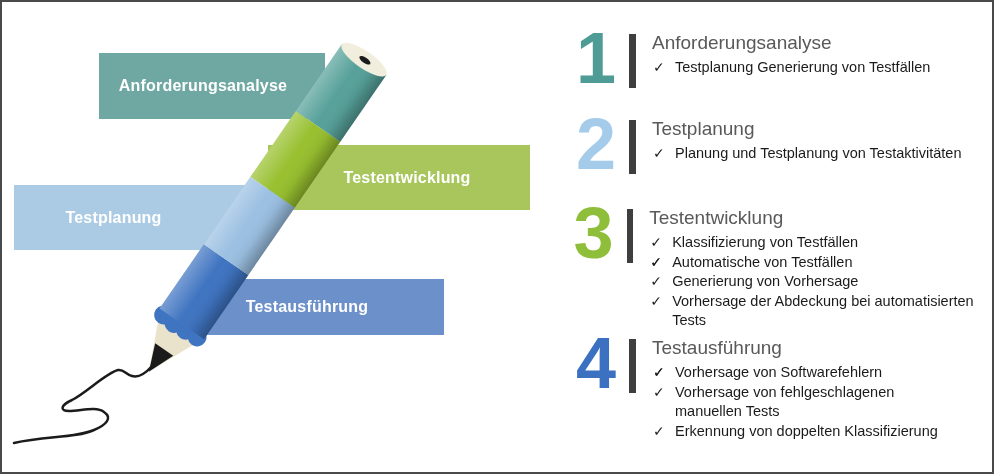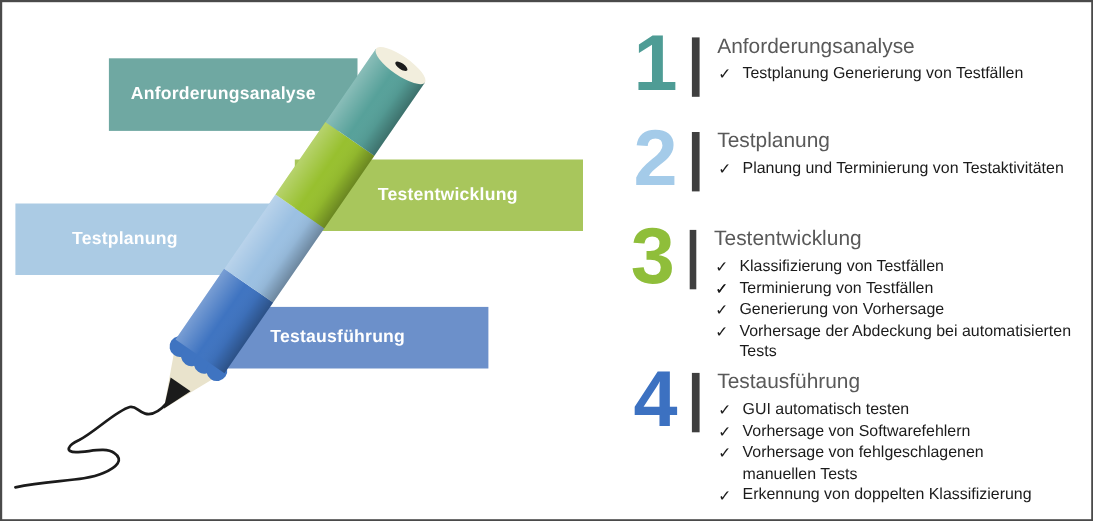--- a/index.html
+++ b/index.html
@@ -132,42 +132,42 @@
   </section>
 
   <section class="step step-2">
     <div class="num" style="color: rgb(164, 203, 233);">2</div>
     <div class="divider"></div>
     <div class="content">
       <h2 class="title">Testplanung</h2>
       <ul class="items">
         <li class="item">
           <span class="chk">✓</span>
-          <span class="txt">Planung und Terminierung von Testaktivitäten</span>
+          <span class="txt">Planung und Testplanung von Testaktivitäten</span>
         </li>
       </ul>
     </div>
   </section>
 
   <section class="step step-3">
     <div class="num" style="color: rgb(143, 190, 58);">3</div>
     <div class="divider"></div>
     <div class="content">
       <h2 class="title">Testentwicklung</h2>
       <ul class="items">
         <li class="item">
           <span class="chk">✓</span>
           <span class="txt">Klassifizierung von Testfällen</span>
         </li>
         <li class="item">
           <span class="chk">✓</span>
         </li>
         <li class="item">
           <span class="chk">✓</span>
-          <span class="txt">Terminierung von Testfällen</span>
+          <span class="txt">Automatische von Testfällen</span>
         </li>
         <li class="item">
           <span class="chk">✓</span>
           <span class="txt">Generierung von Vorhersage</span>
         </li>
         <li class="item">
           <span class="chk">✓</span>
           <span class="txt">Vorhersage der Abdeckung bei automatisierten Tests</span>
         </li>
       </ul>
@@ -175,21 +175,20 @@
   </section>
 
   <section class="step step-4">
     <div class="num" style="color: rgb(60, 113, 193);">4</div>
     <div class="divider"></div>
     <div class="content">
       <h2 class="title">Testausführung</h2>
       <ul class="items">
         <li class="item">
           <span class="chk">✓</span>
-          <span class="txt">GUI automatisch testen</span>
         </li>
         <li class="item">
           <span class="chk">✓</span>
           <span class="txt">Vorhersage von Softwarefehlern</span>
         </li>
         <li class="item">
           <span class="chk">✓</span>
           <span class="txt">Vorhersage von fehlgeschlagenen
 manuellen Tests</span>
         </li>

